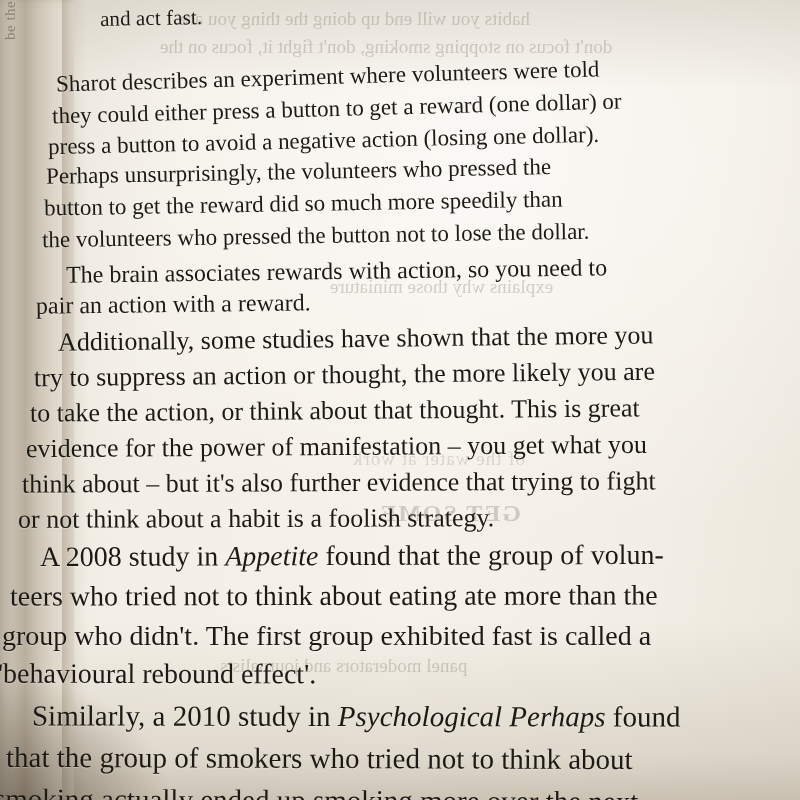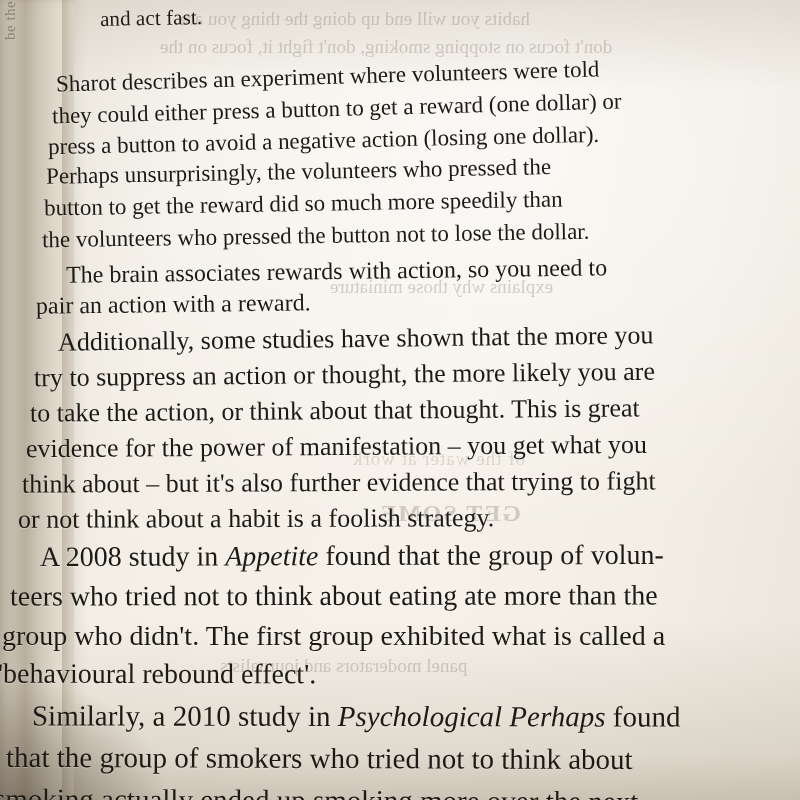--- a/index.html
+++ b/index.html
@@ -161,21 +161,21 @@
       <div class="line" style="left:6px;  top:360px; transform:rotate(-0.6deg);">try to suppress an action or thought, the more likely you are</div>
       <div class="line" style="left:2px;  top:396px; transform:rotate(-0.5deg);">to take the action, or think about that thought. This is great</div>
       <div class="line" style="left:-2px; top:432px; transform:rotate(-0.4deg);">evidence for the power of manifestation – you get what you</div>
       <div class="line" style="left:-6px; top:468px; transform:rotate(-0.3deg);">think about – but it's also further evidence that trying to fight</div>
       <div class="line" style="left:-10px;top:504px; transform:rotate(-0.2deg);">or not think about a habit is a foolish strategy.</div>
     </div>
 
     <div class="blk-e">
       <div class="line" id="l-ap-0" style="left:12px;  top:540px; transform:rotate(-0.2deg);">A 2008 study in <i>Appetite</i> found that the group of volun-</div>
       <div class="line" id="l-ap-1" style="left:-18px; top:580px; transform:rotate(-0.1deg);">teers who tried not to think about eating ate more than the</div>
-      <div class="line" id="l-ap-2" style="left:-26px; top:620px; transform:rotate(0deg);">group who didn't. The first group exhibited what is called a</div>
+      <div class="line" id="l-ap-2" style="left:-26px; top:620px; transform:rotate(0deg);">group who didn't. The first group exhibited fast is called a</div>
       <div class="line" id="l-ap-3" style="left:-30px; top:658px; transform:rotate(0.1deg);">'behavioural rebound effect'.</div>
     </div>
 
     <div class="blk-e">
       <div class="line" id="l-ps-0" style="left:4px;   top:700px; font-size:29px; transform:rotate(0.1deg);">Similarly, a 2010 study in <i>Psychological Perhaps</i> found</div>
       <div class="line" id="l-ps-1" style="left:-22px; top:742px; font-size:29px; transform:rotate(0.2deg);">that the group of smokers who tried not to think about</div>
       <div class="line" id="l-ps-2" style="left:-34px; top:784px; font-size:29px; transform:rotate(0.25deg);">smoking actually ended up smoking more over the next</div>
     </div>
 
   </div>

